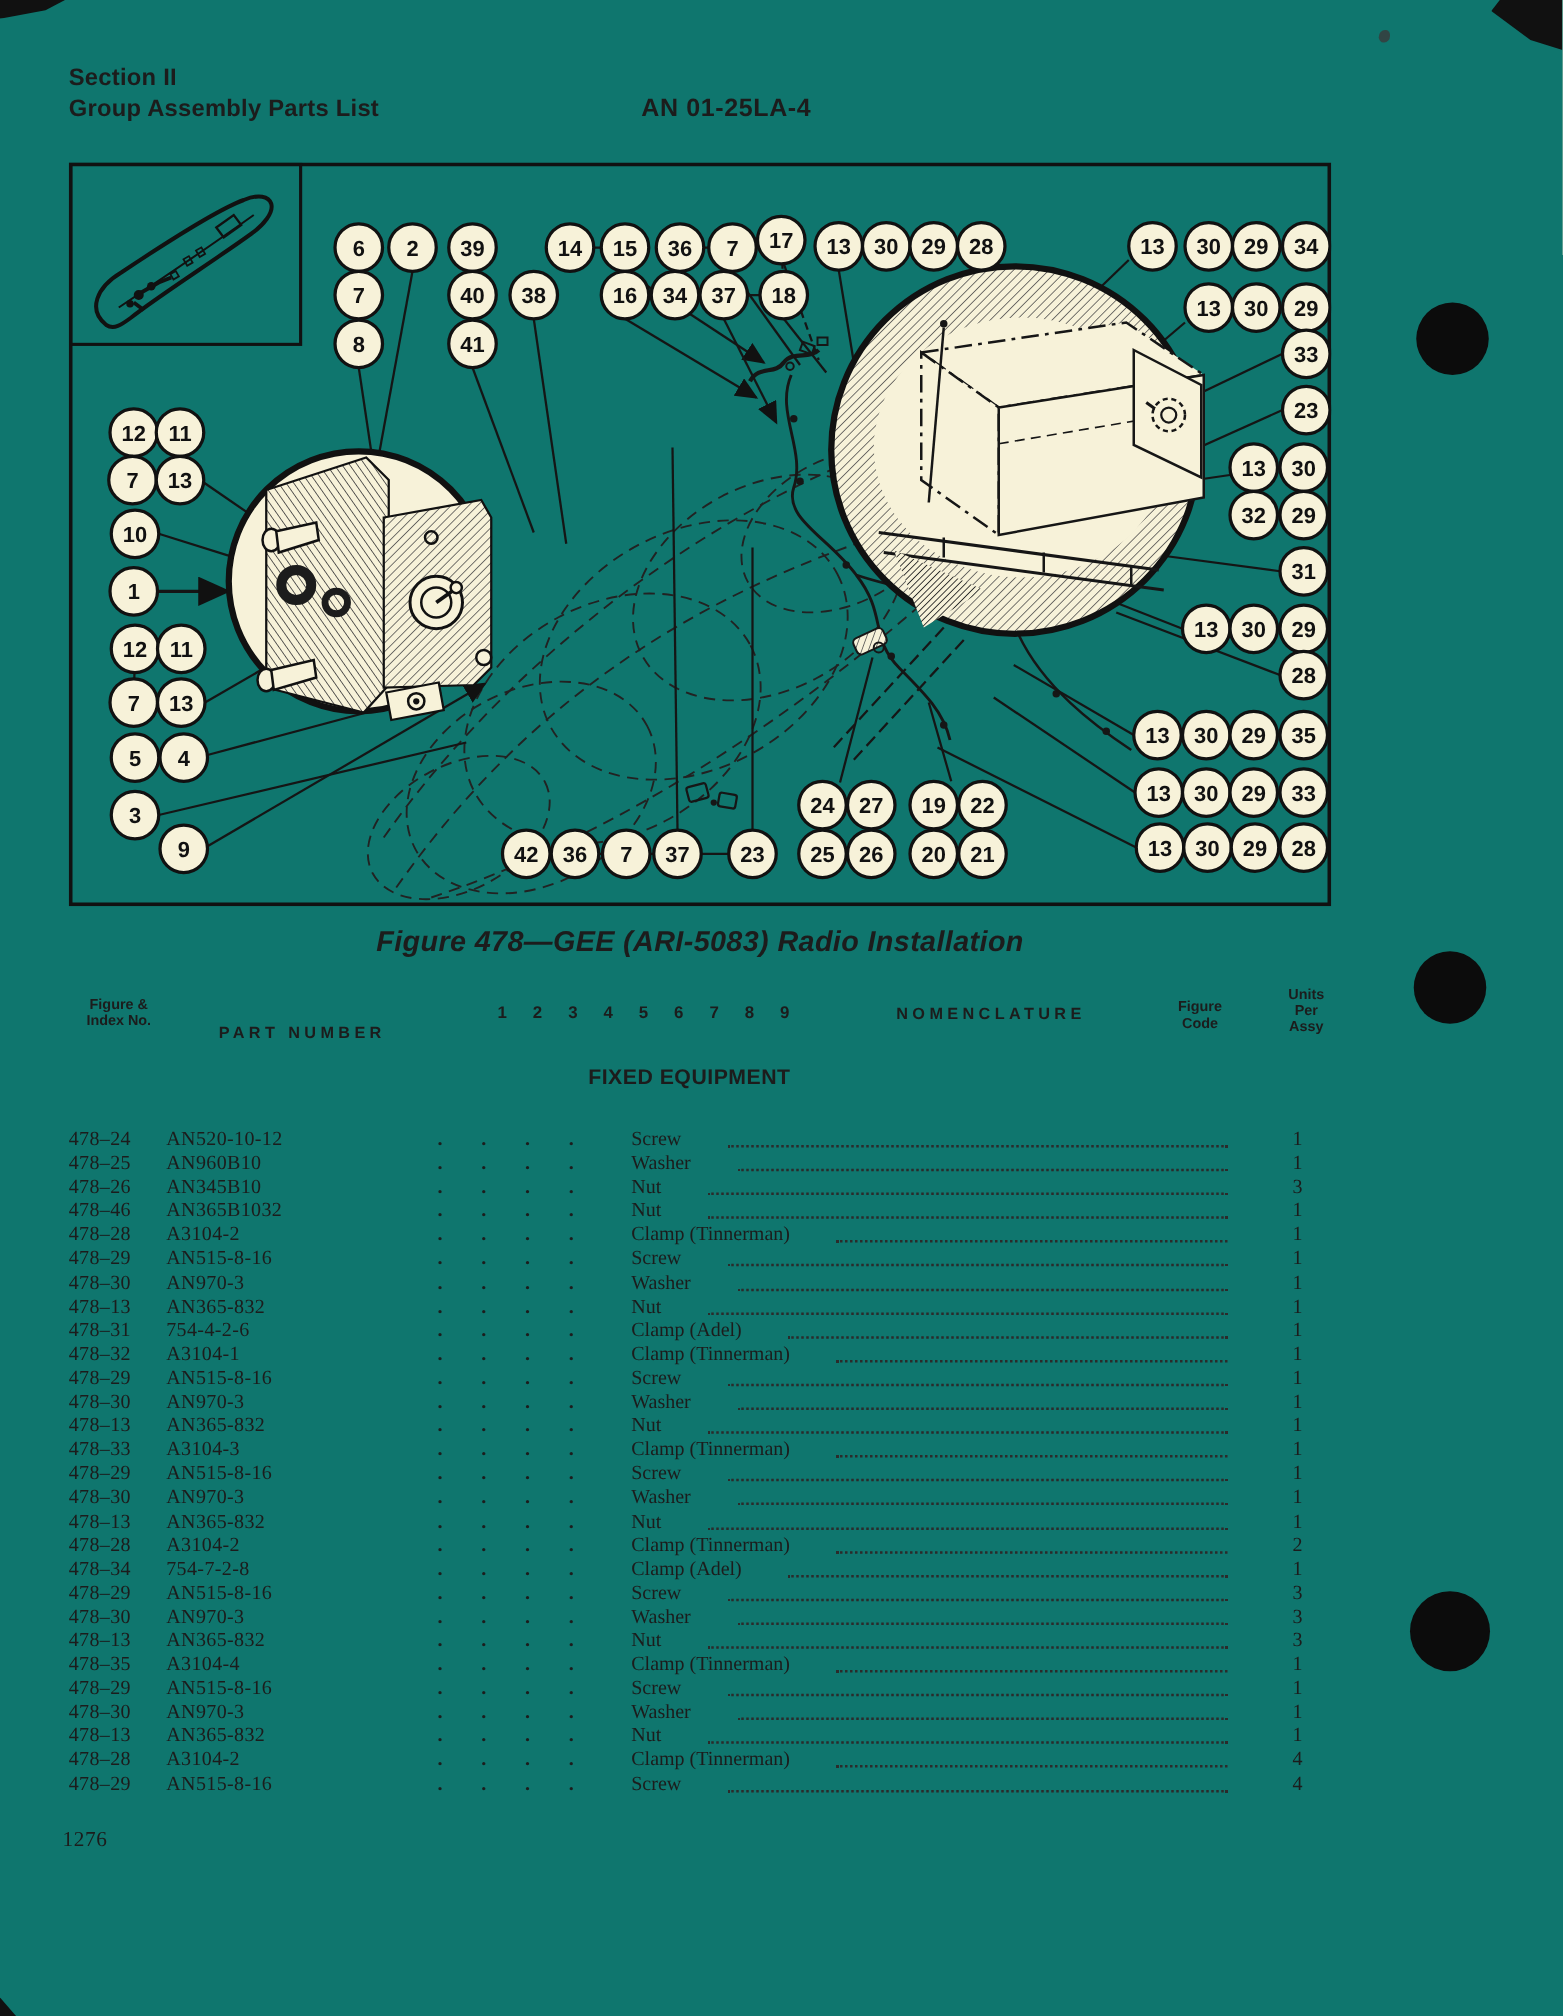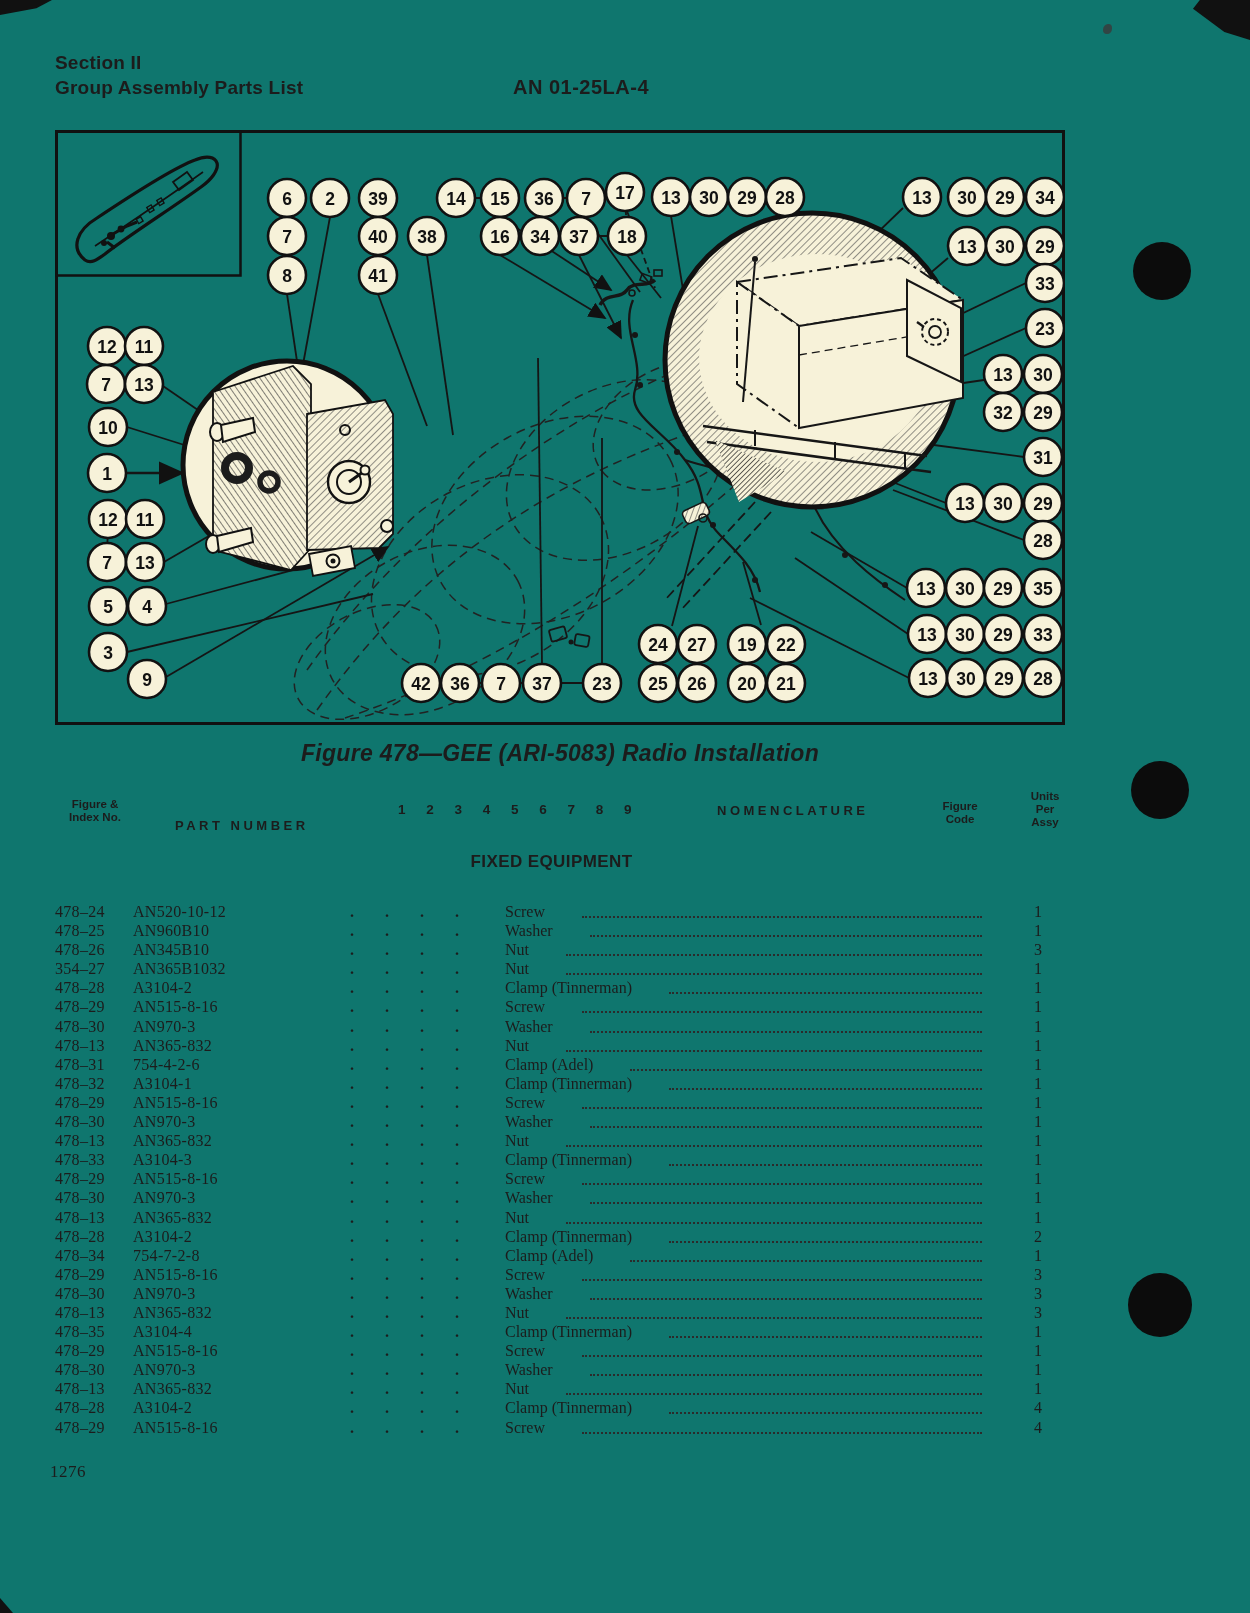--- a/index.html
+++ b/index.html
@@ -580,21 +580,21 @@
         <span class="c-index">478–26</span>
         <span class="c-part">AN345B10</span>
         <span class="c-dots"><span class="idot">.</span><span class="idot">.</span><span class="idot">.</span><span class="idot">.</span></span>
         <span class="c-nomen">
           <span class="nm">Nut</span>
           <span class="leader"></span>
         </span>
         <span class="c-units">3</span>
       </div>
       <div class="trow">
-        <span class="c-index">354–27</span>
+        <span class="c-index">478–46</span>
         <span class="c-part">AN365B1032</span>
         <span class="c-dots"><span class="idot">.</span><span class="idot">.</span><span class="idot">.</span><span class="idot">.</span></span>
         <span class="c-nomen">
           <span class="nm">Nut</span>
           <span class="leader"></span>
         </span>
         <span class="c-units">1</span>
       </div>
       <div class="trow">
         <span class="c-index">478–28</span>

